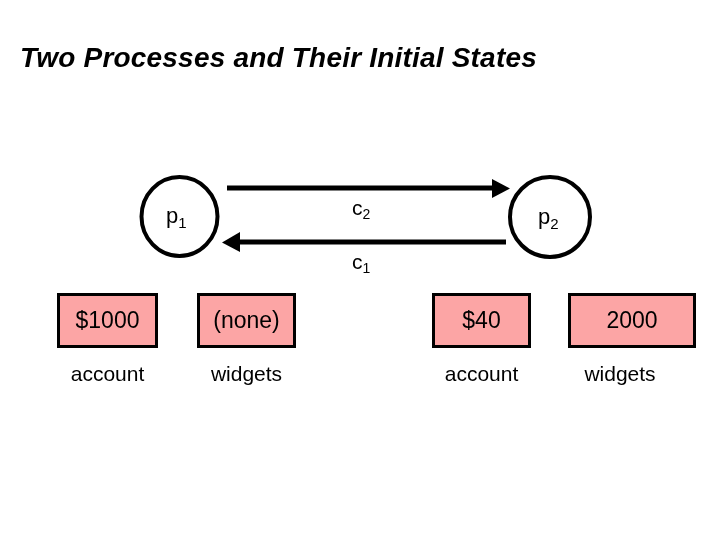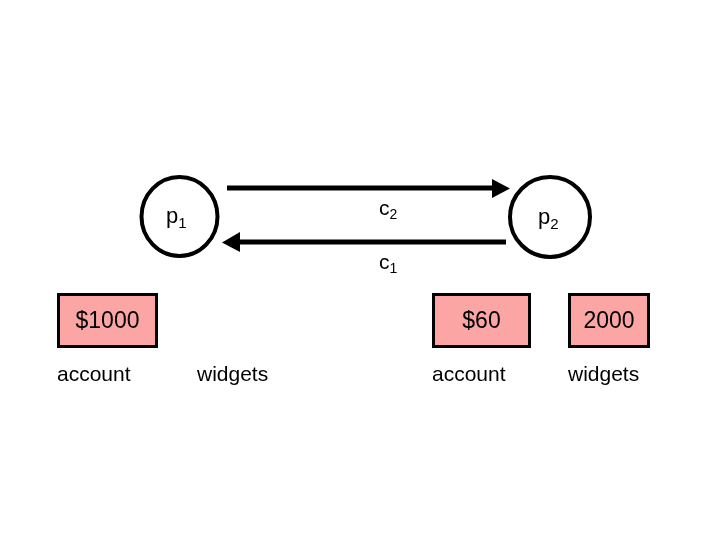--- a/index.html
+++ b/index.html
@@ -54,21 +54,20 @@
   }
   #process-label-p1 { left: 166px; top: 205px; }
   #process-label-p2 { left: 538px; top: 206px; }
 
   
   .channel-label {
     position: absolute;
     font-size: 21px;
     line-height: 1;
     white-space: nowrap;
-    margin-left: 27px;
   }
   .channel-label .sub {
     font-size: 14px;
     vertical-align: -0.32em;
   }
   #channel-label-c2 { left: 352px; top: 197px; }
   #channel-label-c1 { left: 352px; top: 251px; }
 
   
   .state-box {
@@ -81,39 +80,41 @@
     justify-content: center;
     font-size: 23px;
     line-height: 1;
     white-space: nowrap;
   }
   .state-caption {
     position: absolute;
     font-size: 21px;
     line-height: 1;
     white-space: nowrap;
+    text-align: center;
   }
 
   #state-box-0   { left: 57px;  top: 293px; width: 101px; height: 55px; }
   #state-caption-0 { left: 57px; top: 363px; width: 101px; }
 
   #state-box-1   { left: 197px; top: 293px; width: 99px;  height: 55px; }
   #state-caption-1 { left: 197px; top: 363px; width: 99px; }
 
   #state-box-2   { left: 432px; top: 293px; width: 99px;  height: 55px; }
   #state-caption-2 { left: 432px; top: 363px; width: 99px; }
 
-  #state-box-3   { left: 568px; top: 293px; width: 82px; height: 55px; align-items: center; }
+  #state-box-3   { left: 568px; top: 293px; width: 128px; height: 55px; align-items: center; }
   #state-caption-3 { left: 568px; top: 363px; width: 104px; }
 </style>
 </head>
 <body>
 
 <div id="slide">
 
+  <div id="slide-title">Two Processes and Their Initial States</div>
 
   <svg id="diagram" viewBox="0 0 720 540" xmlns="http://www.w3.org/2000/svg">
 
     <ellipse cx="179.5" cy="216.5" rx="38" ry="39.5" fill="#ffffff" stroke="#000000" stroke-width="4"></ellipse>
 
     <ellipse cx="550" cy="217" rx="40" ry="40" fill="#ffffff" stroke="#000000" stroke-width="4"></ellipse>
 
     <g>
       <line x1="227" y1="188" x2="492" y2="188" stroke="#000000" stroke-width="5"></line>
       <polygon points="492,179 510,188.5 492,198" fill="#000000"></polygon>
@@ -131,24 +132,27 @@
 
   <div class="channel-label" id="channel-label-c2">c<span class="sub">2</span></div>
 
   <div class="channel-label" id="channel-label-c1">c<span class="sub">1</span></div>
 
   <div class="state-box" id="state-box-0">
     <span>$1000</span>
   </div>
   <div class="state-caption" id="state-caption-0">account</div>
 
+  <div class="state-box" id="state-box-1">
+    <span>(none)</span>
+  </div>
   <div class="state-caption" id="state-caption-1">widgets</div>
 
   <div class="state-box" id="state-box-2">
-    <span>$60</span>
+    <span>$40</span>
   </div>
   <div class="state-caption" id="state-caption-2">account</div>
 
   <div class="state-box" id="state-box-3">
     <span>2000</span>
   </div>
   <div class="state-caption" id="state-caption-3">widgets</div>
 
 </div>
 

